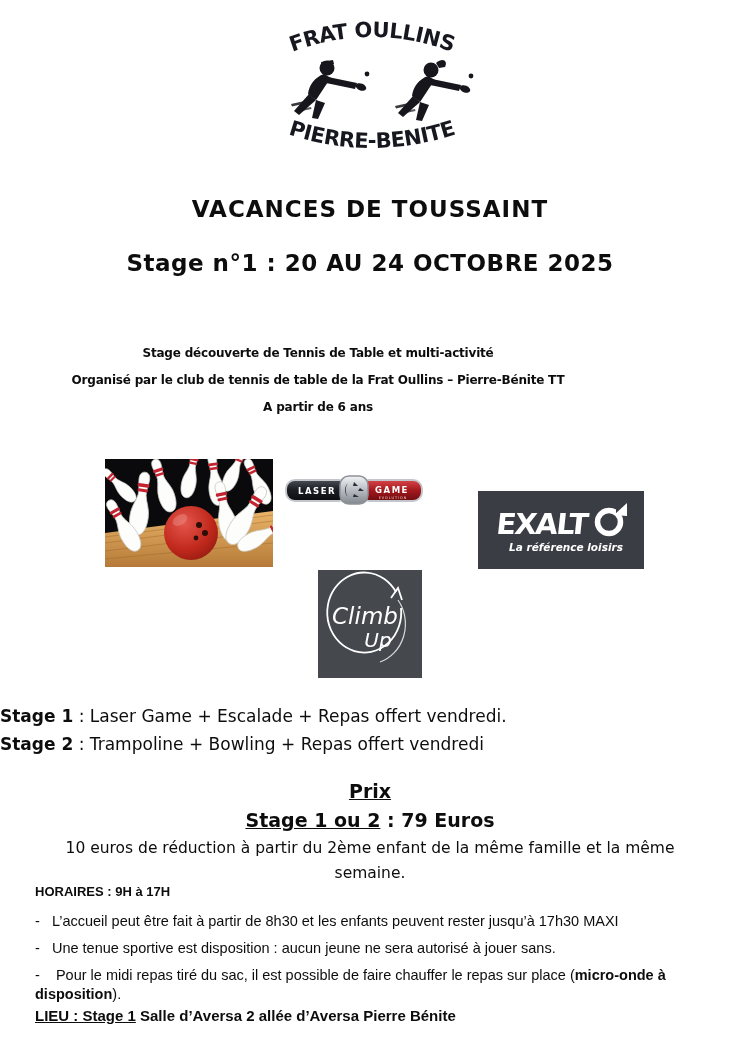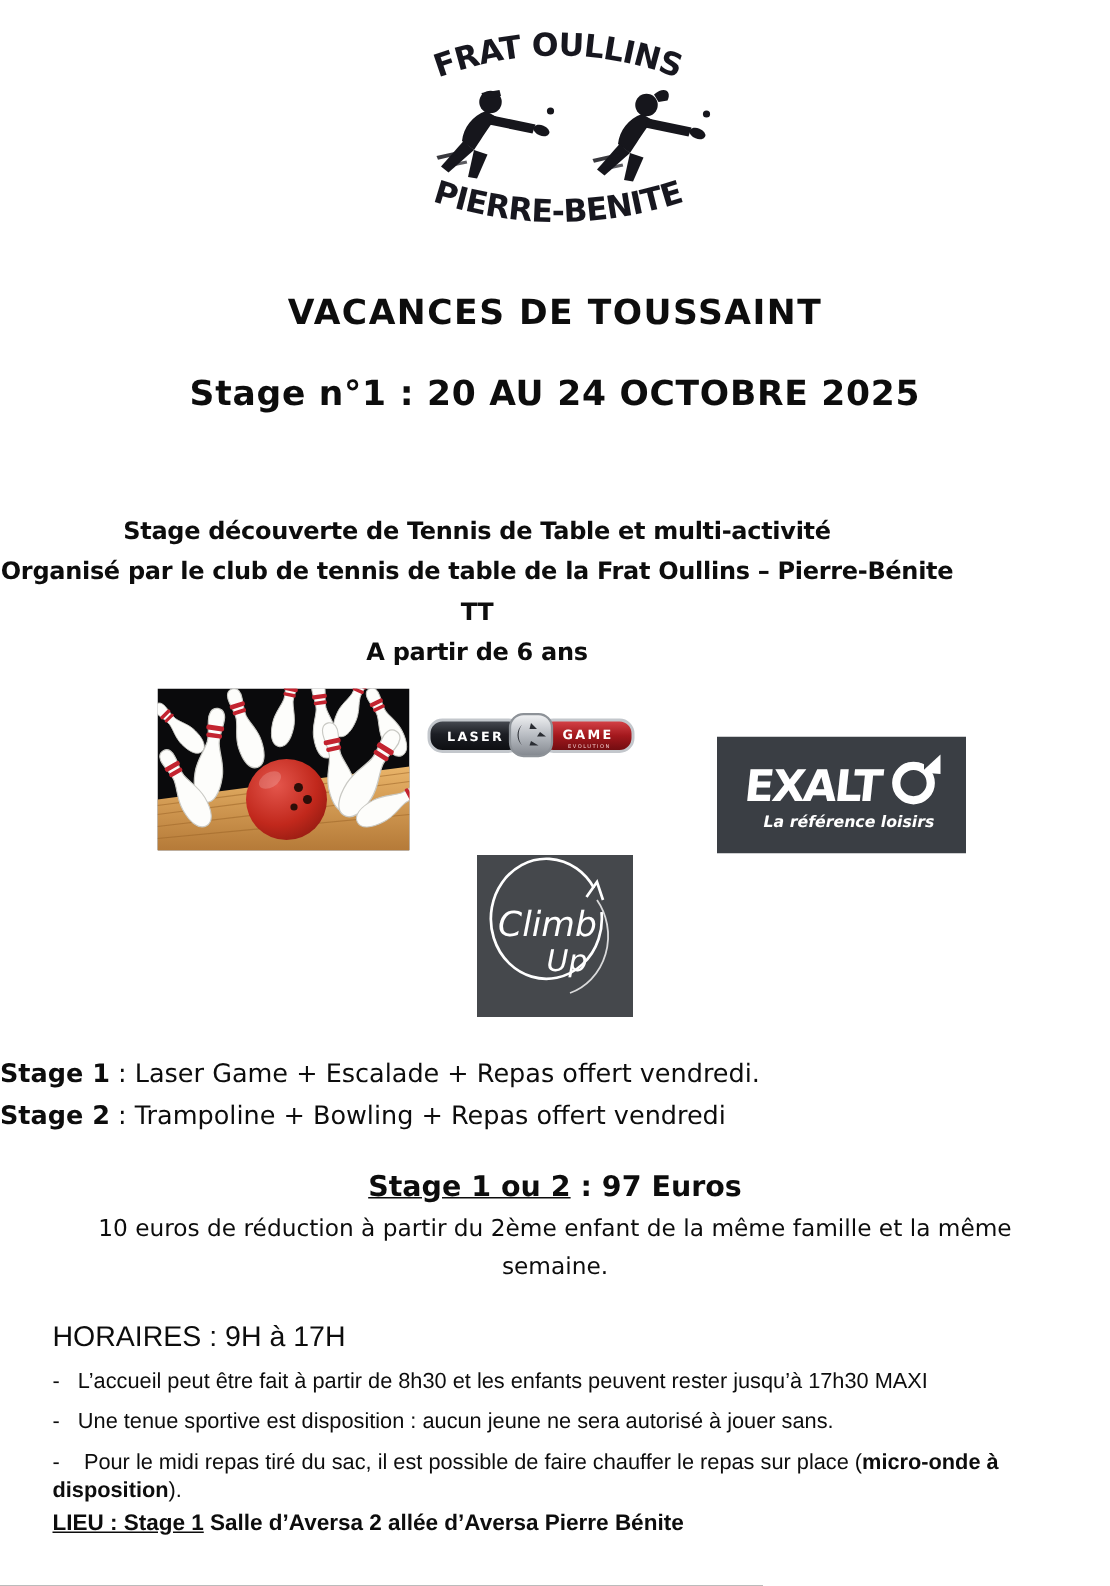--- a/index.html
+++ b/index.html
@@ -14,40 +14,40 @@
   }
   
   .club-logo{position:absolute;left:263px;top:10px;width:218px;height:156px;}
   .arc-text{font-family:"DejaVu Sans",sans-serif;font-weight:bold;font-size:21px;fill:#17171f;letter-spacing:-0.5px;}
   
   .title{position:absolute;top:196px;left:0;width:740px;margin:0;text-align:center;
          font-size:23px;font-weight:600;letter-spacing:1px;}
   .dates{position:absolute;top:246px;left:0;width:740px;text-align:center;
          font-size:23px;font-weight:bold;line-height:34px;letter-spacing:0.5px;}
   .subtitle{position:absolute;top:340px;left:0;width:636px;text-align:center;
-         font-size:16px;font-weight:bold;line-height:27px;letter-spacing:-0.2px;}
+         font-size:12px;font-weight:bold;line-height:27px;letter-spacing:-0.2px;}
   
   .img-bowling{position:absolute;left:105px;top:459px;width:168px;height:108px;}
   .img-laser{position:absolute;left:284px;top:473px;width:140px;height:34px;}
   .img-exalto{position:absolute;left:478px;top:491px;width:166px;height:78px;}
   .img-climb{position:absolute;left:318px;top:570px;width:104px;height:108px;}
   
   .stage-details{position:absolute;top:702px;left:0;width:740px;text-align:left;
          font-size:17px;line-height:28px;}
   .stage-details b{font-weight:bold;}
   
   .pricing{position:absolute;top:780px;left:0;width:740px;text-align:center;}
   .price-heading{font-size:19px;font-weight:bold;text-decoration:underline;margin-bottom:7px;}
   .price-line{font-size:19px;font-weight:bold;margin-bottom:5px;}
   .price-line .u{text-decoration:underline;}
   .price-note{font-size:15.5px;line-height:25px;width:640px;margin:0 auto;}
   
   .schedule{position:absolute;left:35px;top:882px;width:672px;
          font-family:"Liberation Sans",sans-serif;font-size:14.5px;line-height:19px;}
-  .sched-heading{font-weight:normal;font-size:19px;margin-bottom:11px;}
+  .sched-heading{font-weight:bold;font-size:13px;margin-bottom:11px;}
   .bullet{white-space:pre-wrap;margin-bottom:8px;}
   .bullet b{font-weight:bold;}
   
   .lieu{position:absolute;left:35px;top:1007px;width:672px;
         font-family:"Liberation Sans",sans-serif;font-size:15px;font-weight:bold;}
   .lieu .u{text-decoration:underline;}
 </style>
 </head>
 <body>
 
@@ -198,21 +198,22 @@
     <text x="47" y="54" text-anchor="middle" font-family="DejaVu Sans,sans-serif" font-size="23" font-style="italic" fill="#ffffff">Climb</text>
     <text x="60" y="77" text-anchor="middle" font-family="DejaVu Sans,sans-serif" font-size="20" font-style="italic" fill="#ffffff">Up</text>
   </svg>
 
   <div class="stage-details">
     <div><b>Stage 1</b><span> : Laser Game + Escalade + Repas offert vendredi.</span></div>
     <div><b>Stage 2</b><span> : Trampoline + Bowling + Repas offert vendredi</span></div>
   </div>
 
   <div class="pricing">
-    <div class="price-line"><span class="u">Stage 1 ou 2</span><span> : 97 Euros</span></div>
+    <div class="price-heading">Prix</div>
+    <div class="price-line"><span class="u">Stage 1 ou 2</span><span> : 79 Euros</span></div>
     <div class="price-note">10 euros de réduction à partir du 2ème enfant de la même famille et la même semaine.</div>
   </div>
 
   <div class="schedule">
     <div class="sched-heading">HORAIRES : 9H à 17H</div>
     <div class="bullet">-   L’accueil peut être fait à partir de 8h30 et les enfants peuvent rester jusqu’à 17h30 MAXI</div>
     <div class="bullet">-   Une tenue sportive est disposition : aucun jeune ne sera autorisé à jouer sans.</div>
     <div class="bullet"><span>-    Pour le midi repas tiré du sac, il est possible de faire chauffer le repas sur place (</span><b>micro-onde à disposition</b><span>).</span></div>
   </div>
 

